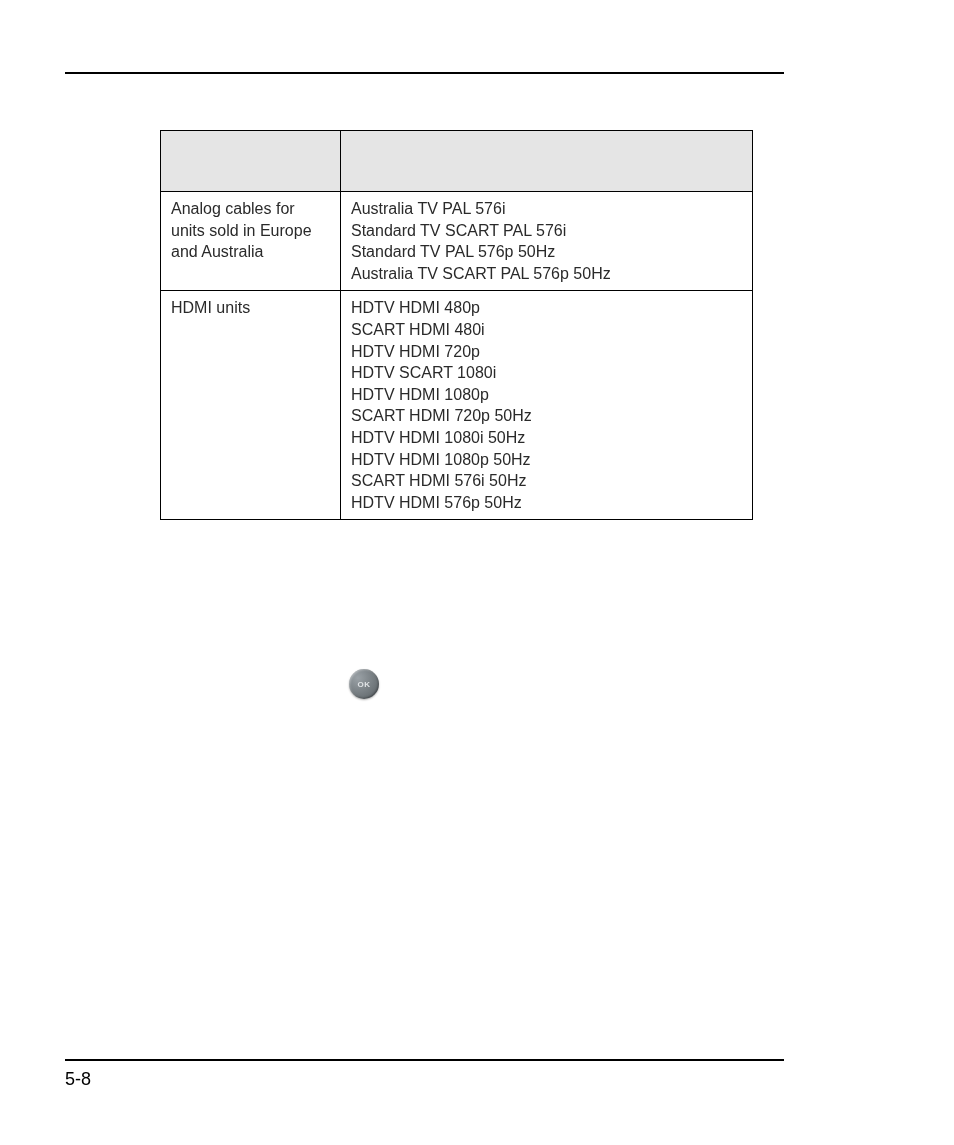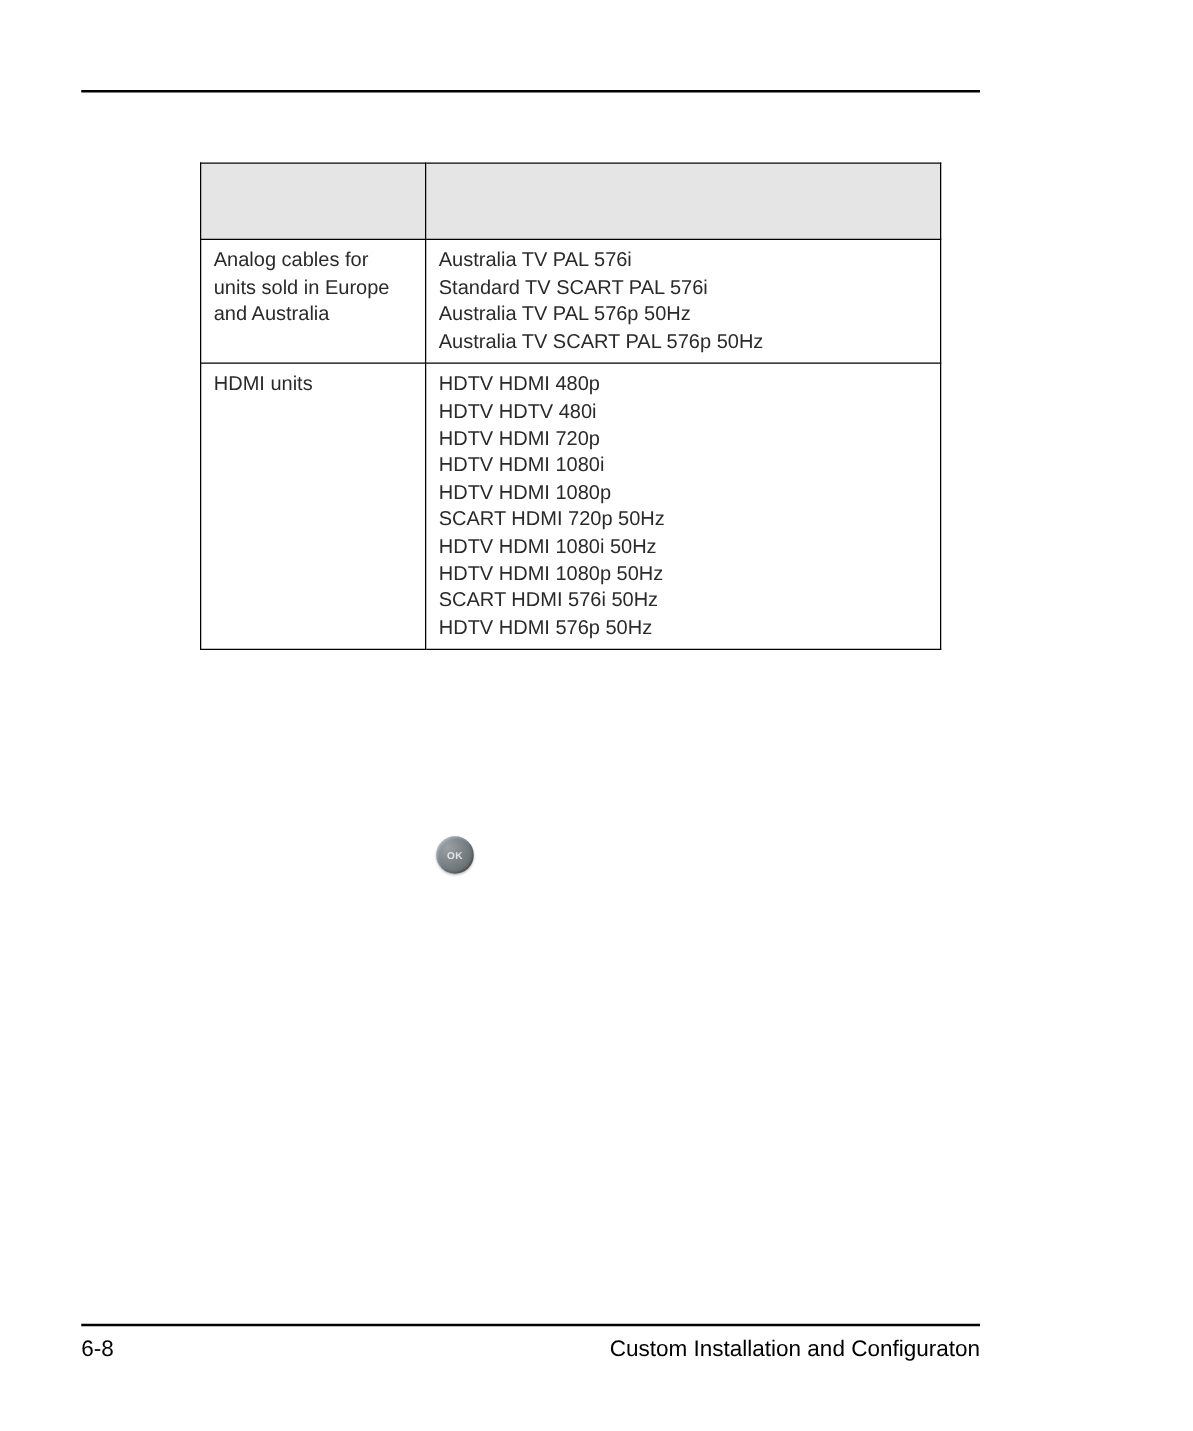--- a/index.html
+++ b/index.html
@@ -94,44 +94,43 @@
         <th></th>
         <th></th>
       </tr>
     </thead>
     <tbody>
       <tr>
         <td>Analog cables for units sold in Europe and Australia</td>
         <td>
           <div>Australia TV PAL 576i</div>
           <div>Standard TV SCART PAL 576i</div>
-          <div>Australia TV PAL 576p 50Hz</div>
+          <div>Standard TV PAL 576p 50Hz</div>
           <div>Australia TV SCART PAL 576p 50Hz</div>
         </td>
       </tr>
       <tr>
         <td>HDMI units</td>
         <td>
           <div>HDTV HDMI 480p</div>
-          <div>HDTV HDTV 480i</div>
+          <div>SCART HDMI 480i</div>
           <div>HDTV HDMI 720p</div>
-          <div>HDTV HDMI 1080i</div>
+          <div>HDTV SCART 1080i</div>
           <div>HDTV HDMI 1080p</div>
           <div>SCART HDMI 720p 50Hz</div>
           <div>HDTV HDMI 1080i 50Hz</div>
           <div>HDTV HDMI 1080p 50Hz</div>
           <div>SCART HDMI 576i 50Hz</div>
           <div>HDTV HDMI 576p 50Hz</div>
         </td>
       </tr>
     </tbody>
   </table>
 
   <div class="ok-btn">OK</div>
 
   <div class="footer">
     <hr class="bottom-rule">
     <div class="footer-row">
-      <span>6-8</span>
-      <span>Custom Installation and Configuraton</span>
+      <span>5-8</span>
     </div>
   </div>
 </div>
 
 </body></html>

